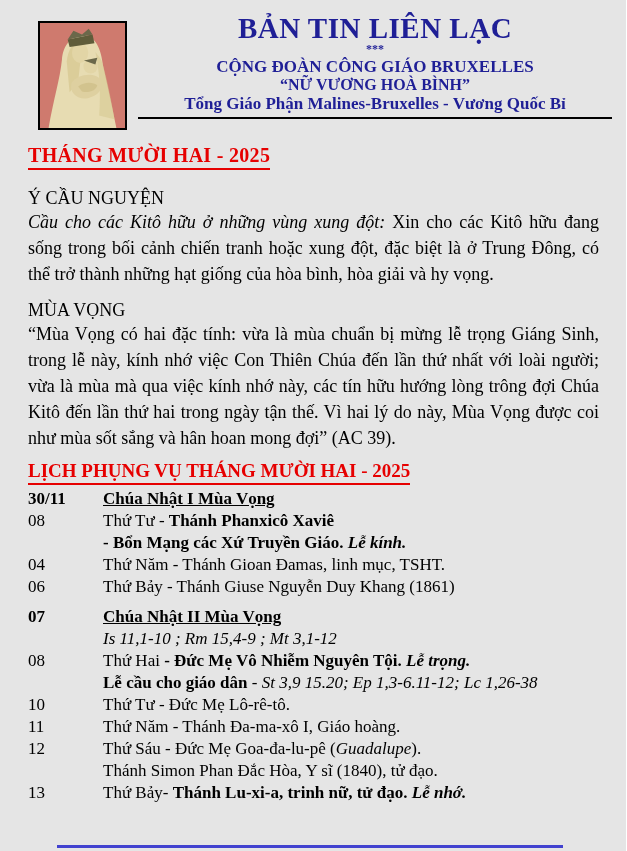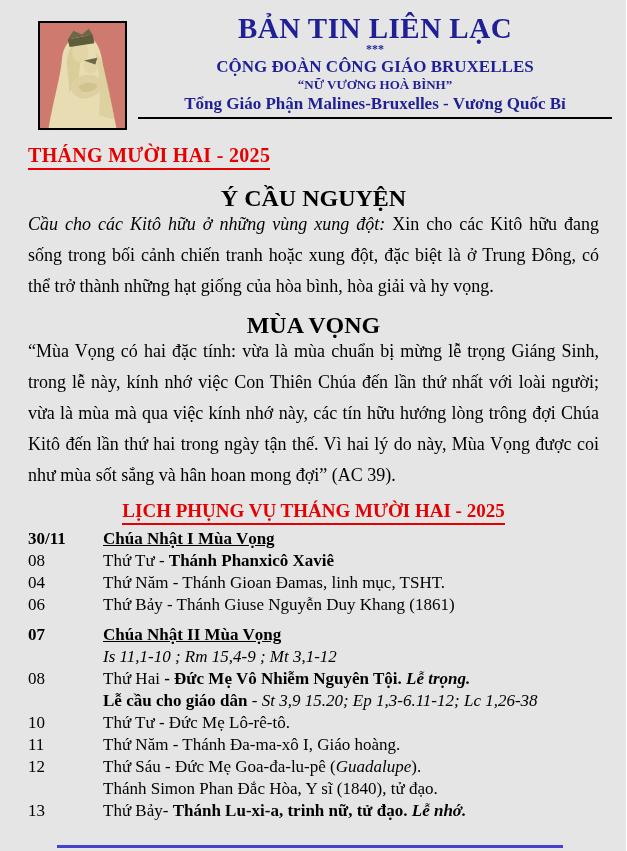--- a/index.html
+++ b/index.html
@@ -7,39 +7,39 @@
   .page{position:relative;width:626px;height:851px;overflow:hidden;background:#e5e5e5;}
 
   
   .photo{position:absolute;left:38px;top:21px;width:89px;height:109px;border:2px solid #000;box-sizing:border-box;}
   .photo svg{display:block;width:100%;height:100%;}
   .head-text{margin-left:138px;width:474px;text-align:center;padding-top:13px;
              border-bottom:2px solid var(--rule-black,#000);padding-bottom:3px;box-sizing:border-box;}
   .nl-title{margin:0;font-size:29px;font-weight:bold;color:var(--navy,#1f1f96);line-height:31px;letter-spacing:.5px;}
   .stars{font-size:12px;font-weight:bold;color:var(--navy,#1f1f96);line-height:10px;}
   .sub1{font-size:17px;font-weight:bold;color:var(--navy,#1f1f96);line-height:19px;margin-top:3px;}
-  .sub2{font-size:13px;font-weight:bold;color:var(--navy,#1f1f96);line-height:18px;}
+  .sub2{font-size:16px;font-weight:bold;color:var(--navy,#1f1f96);line-height:18px;}
   .sub3{font-size:17px;font-weight:bold;color:var(--navy,#1f1f96);line-height:20px;}
 
   .content{padding:0 27px 0 28px;}
 
   .month-title-wrap{text-align:left;margin-top:25px;}
   .month-title{display:inline-block;font-size:20px;font-weight:bold;color:var(--red,#e60000);
                border-bottom:2px solid var(--red,#e60000);padding-bottom:1px;letter-spacing:.3px;}
 
-  .sec-heading{margin:0;text-align:center;font-size:24px;font-weight:bold;line-height:21px;}
+  .sec-heading{margin:0;font-size:18px;font-weight:normal;line-height:21px;}
   .mt18{margin-top:18px;}
   .mt13{margin-top:13px;}
-  .para{margin:0;font-size:18px;line-height:31px;text-align:justify;}
+  .para{margin:0;font-size:18px;line-height:26px;text-align:justify;}
 
   .b{font-weight:bold;}
   .i{font-style:italic;}
   .u{text-decoration:underline;}
 
-  .cal-title-wrap{text-align:center;margin-top:9px;}
+  .cal-title-wrap{margin-top:9px;}
   .cal-title{display:inline-block;font-size:19px;font-weight:bold;color:var(--red,#e60000);
              border-bottom:2px solid var(--red,#e60000);padding-bottom:1px;}
   .calendar{margin-top:3px;font-size:17px;}
   .cal-row{display:flex;line-height:22px;gap:13px;}
   .cal-date{width:62px;flex:none;}
   .cal-text{flex:1;}
   .cal-spacer{height:8px;}
 
   .footer-rule{position:absolute;left:57px;top:845px;width:506px;height:3px;background:var(--footer-blue,#4242cf);}
 </style>
@@ -103,20 +103,21 @@
         </div>
         <div class="cal-row">
           <span class="cal-date"></span>
         </div>
         <div class="cal-row">
           <span class="cal-date">08</span>
           <div class="cal-text"><span>Thứ Tư - </span><span class="b">Thánh Phanxicô Xaviê</span></div>
         </div>
         <div class="cal-row">
           <span class="cal-date"></span>
+          <div class="cal-text"><span class="b">- Bổn Mạng các Xứ Truyền Giáo. </span><span class="b i">Lễ kính.</span></div>
         </div>
         <div class="cal-row">
           <span class="cal-date">04</span>
           <div class="cal-text"><span>Thứ Năm - Thánh Gioan Đamas, linh mục, TSHT.</span></div>
         </div>
         <div class="cal-row">
           <span class="cal-date">06</span>
           <div class="cal-text"><span>Thứ Bảy - Thánh Giuse Nguyễn Duy Khang (1861)</span></div>
         </div>
         <div class="cal-spacer"></div>

